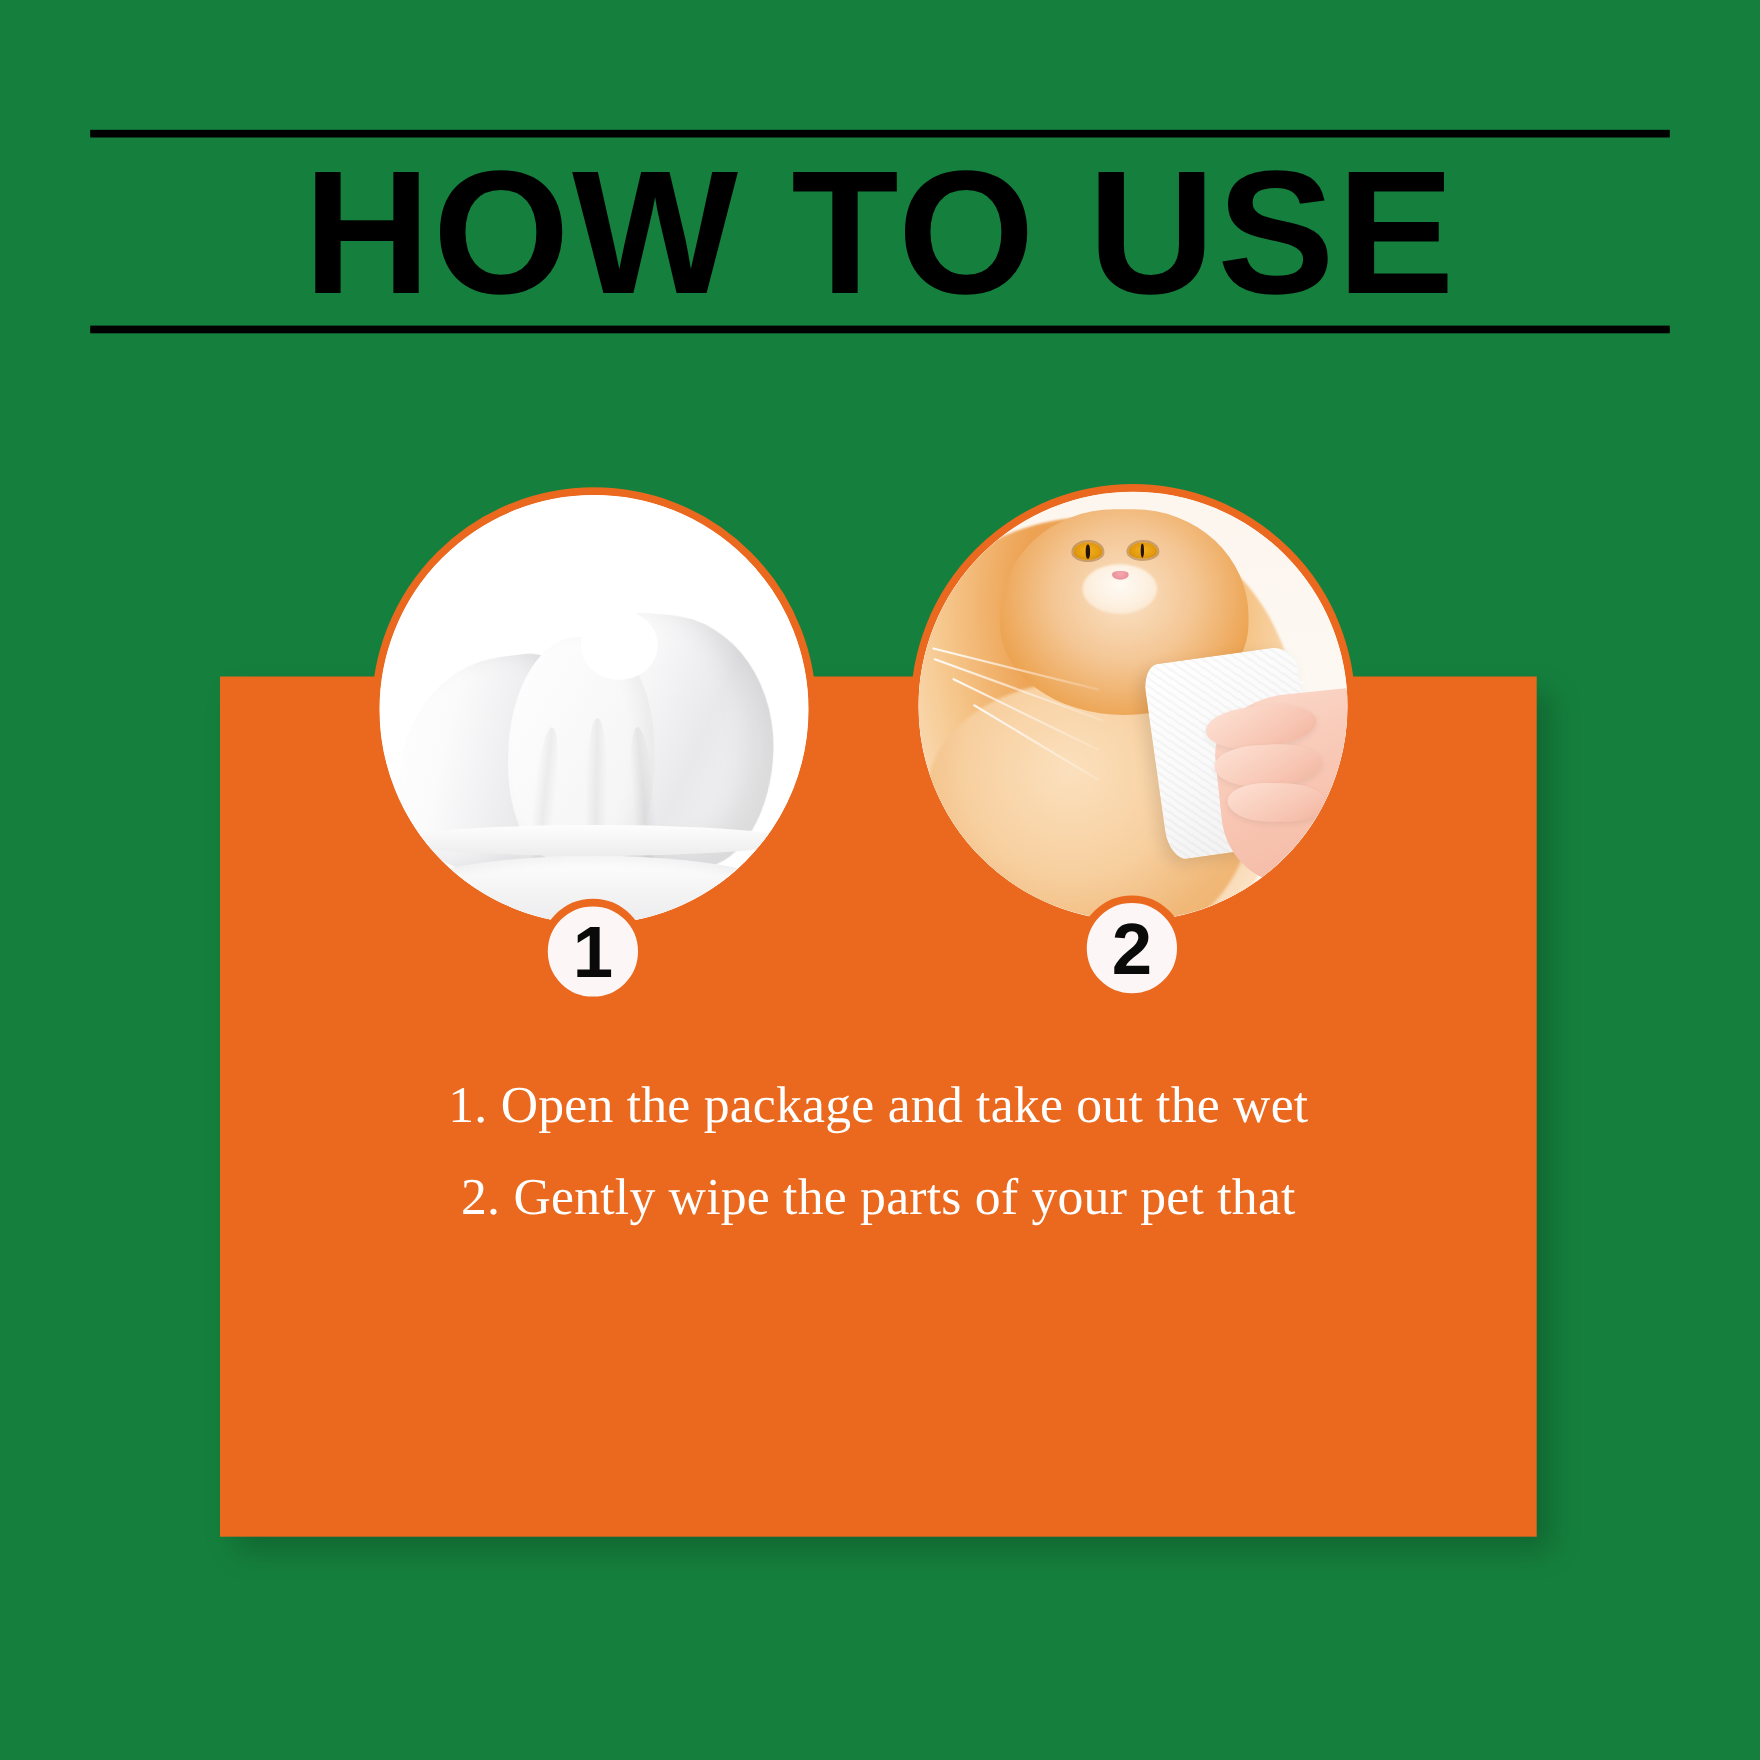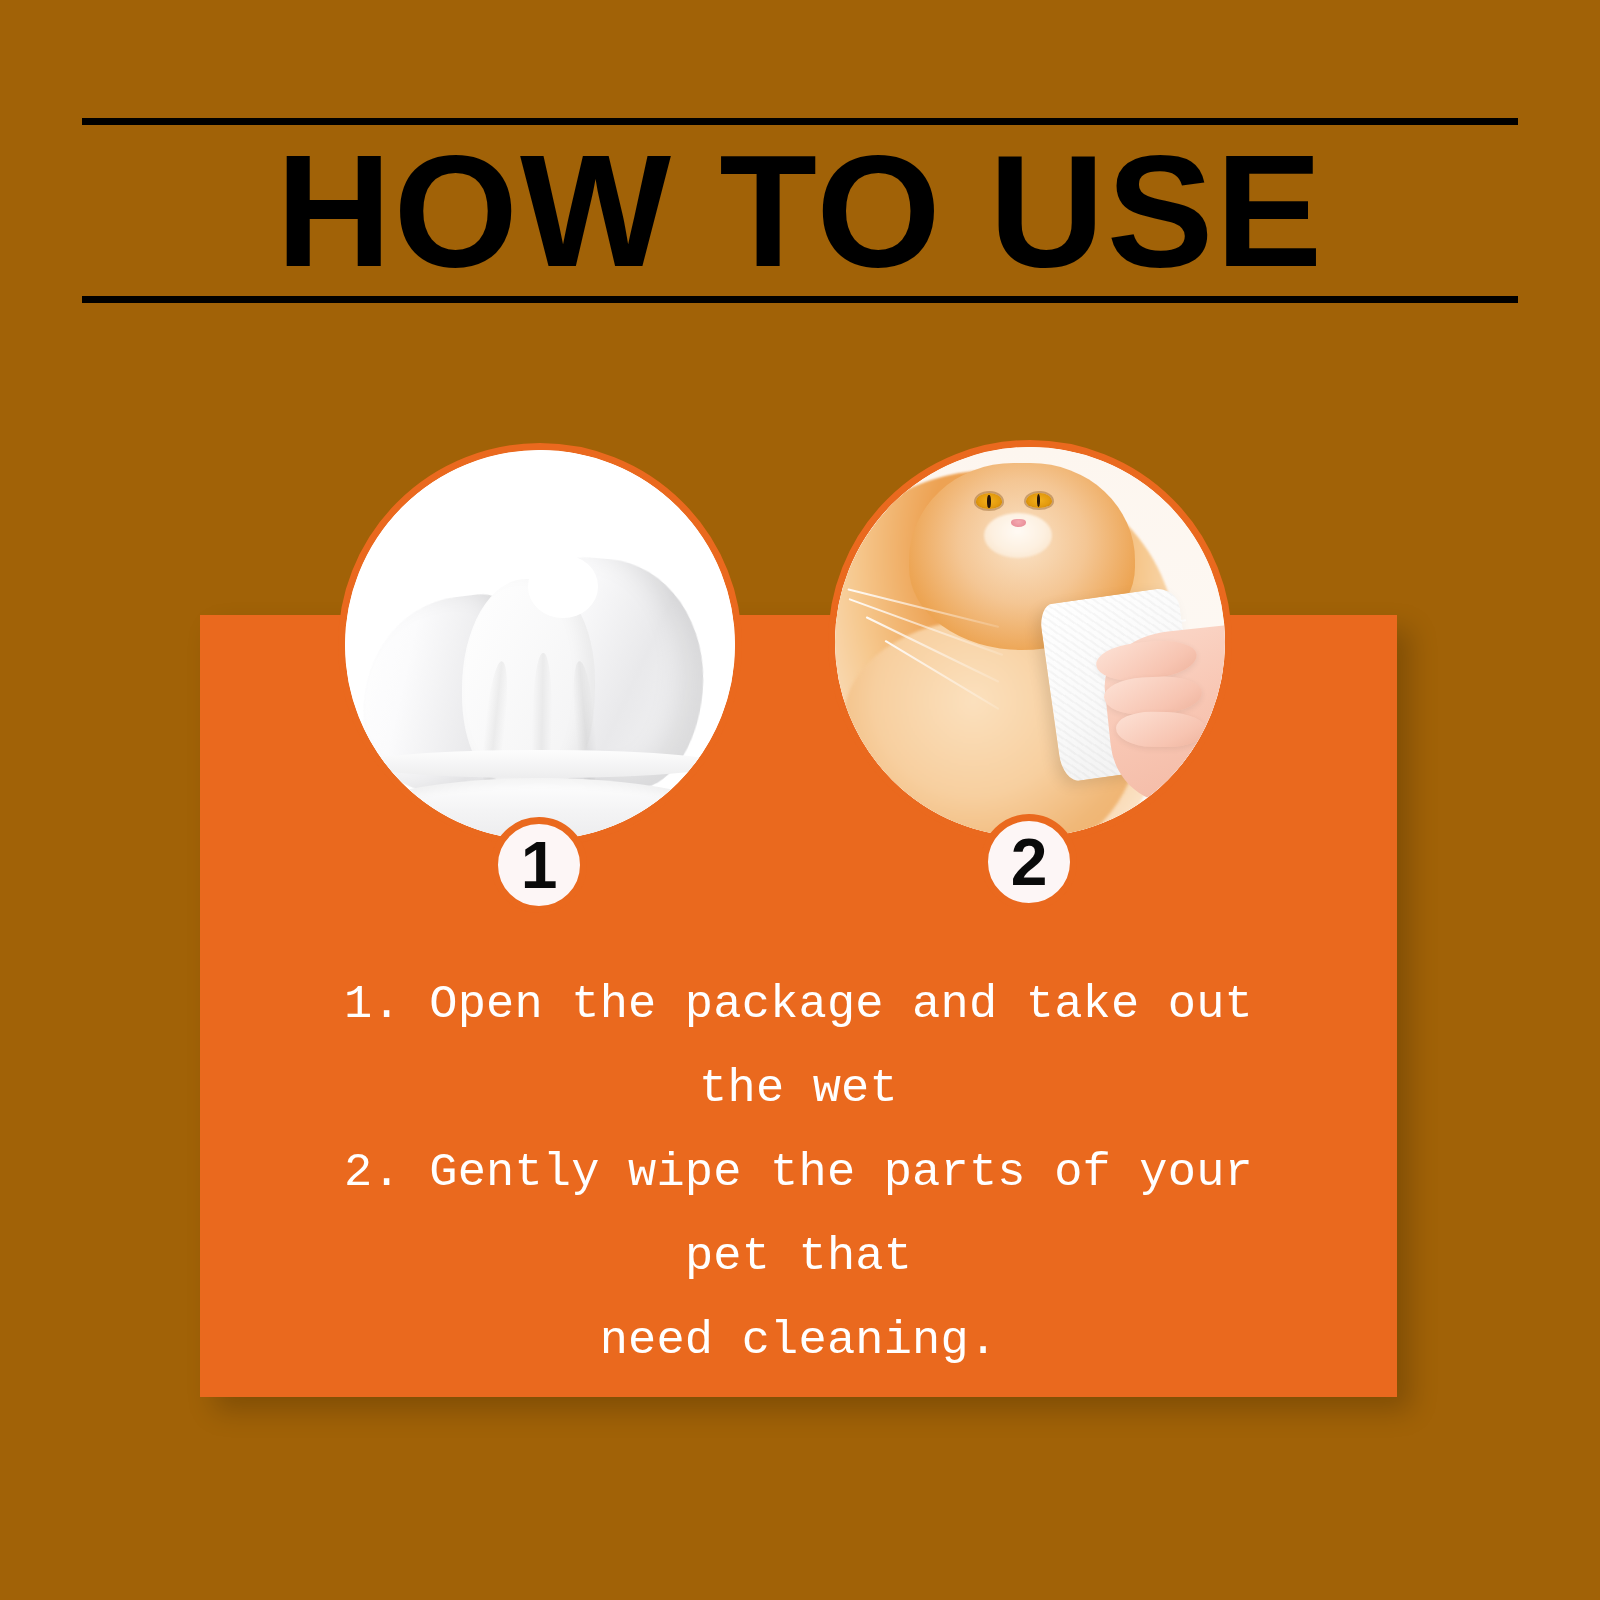--- a/index.html
+++ b/index.html
@@ -9,21 +9,21 @@
     height: 1600px;
     background: #ffffff;
     font-family: "Liberation Sans", sans-serif;
     overflow: hidden;
   }
 
   #page {
     position: relative;
     width: 1600px;
     height: 1600px;
-    background: #a16207;
+    background: #15803d;
   }
 
   
   .header {
     position: absolute;
     left: 82px;
     top: 118px;
     width: 1436px;
     height: 190px;
   }
@@ -64,21 +64,21 @@
     box-shadow: 14px 14px 26px rgba(0,0,0,0.20);
   }
 
   .steps-text {
     position: absolute;
     left: 90px;
     top: 348px;
     width: 1017px;
     text-align: center;
     color: #ffffff;
-    font-family: Liberation Mono, monospace;
+    font-family: Liberation Serif, serif;
     font-weight: 300;
     font-size: 47px;
     line-height: 84px;
     letter-spacing: 0.2px;
   }
   .steps-text p { margin: 0; }
 
   
   .step {
     position: absolute;
@@ -304,21 +304,20 @@
   <div class="header">
     <div class="rule rule-top"></div>
     <div class="page-title">HOW TO USE</div>
     <div class="rule rule-bottom"></div>
   </div>
 
   <div class="panel">
     <div class="steps-text">
       <p>1. Open the package and take out the wet</p>
       <p>2. Gently wipe the parts of your pet that</p>
-      <p>need cleaning.</p>
     </div>
   </div>
 
   <div class="step step-1">
     <div class="circle-photo">
       <div class="photo-inner">
         <div class="tissue-scene">
           <div class="tissue-sheet ts-left"></div>
           <div class="tissue-sheet ts-right"></div>
           <div class="tissue-sheet ts-mid"></div>

